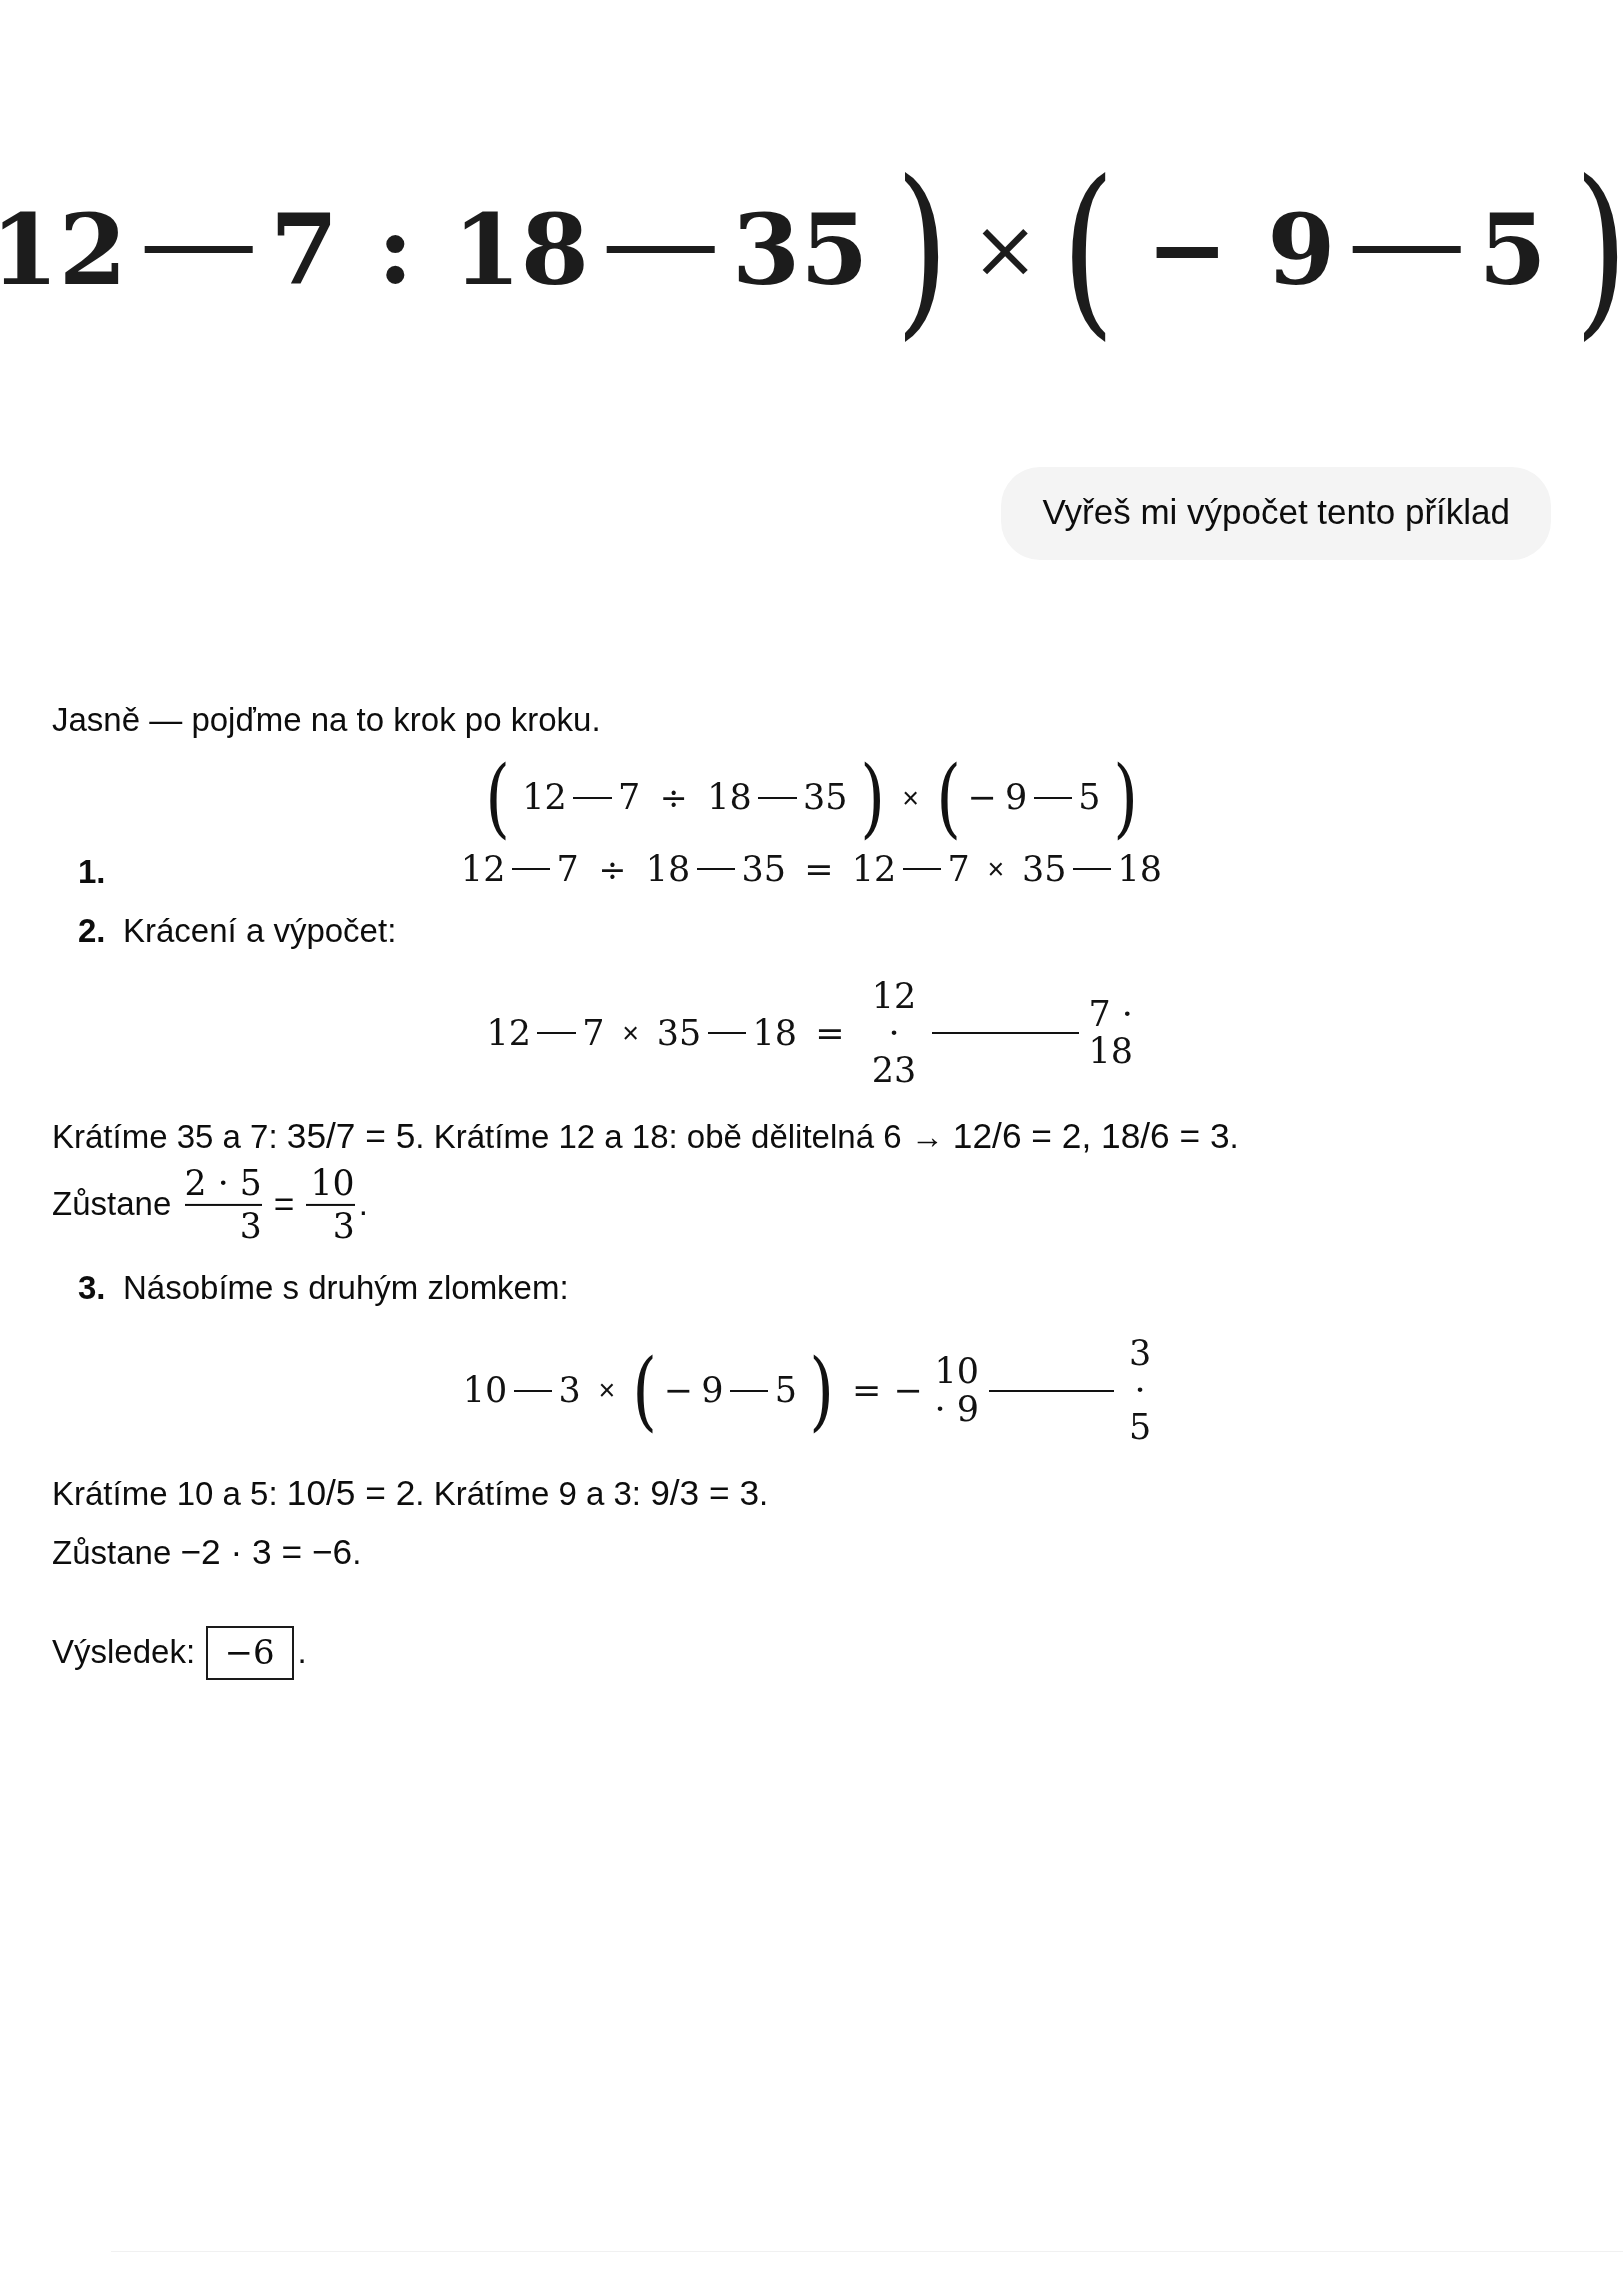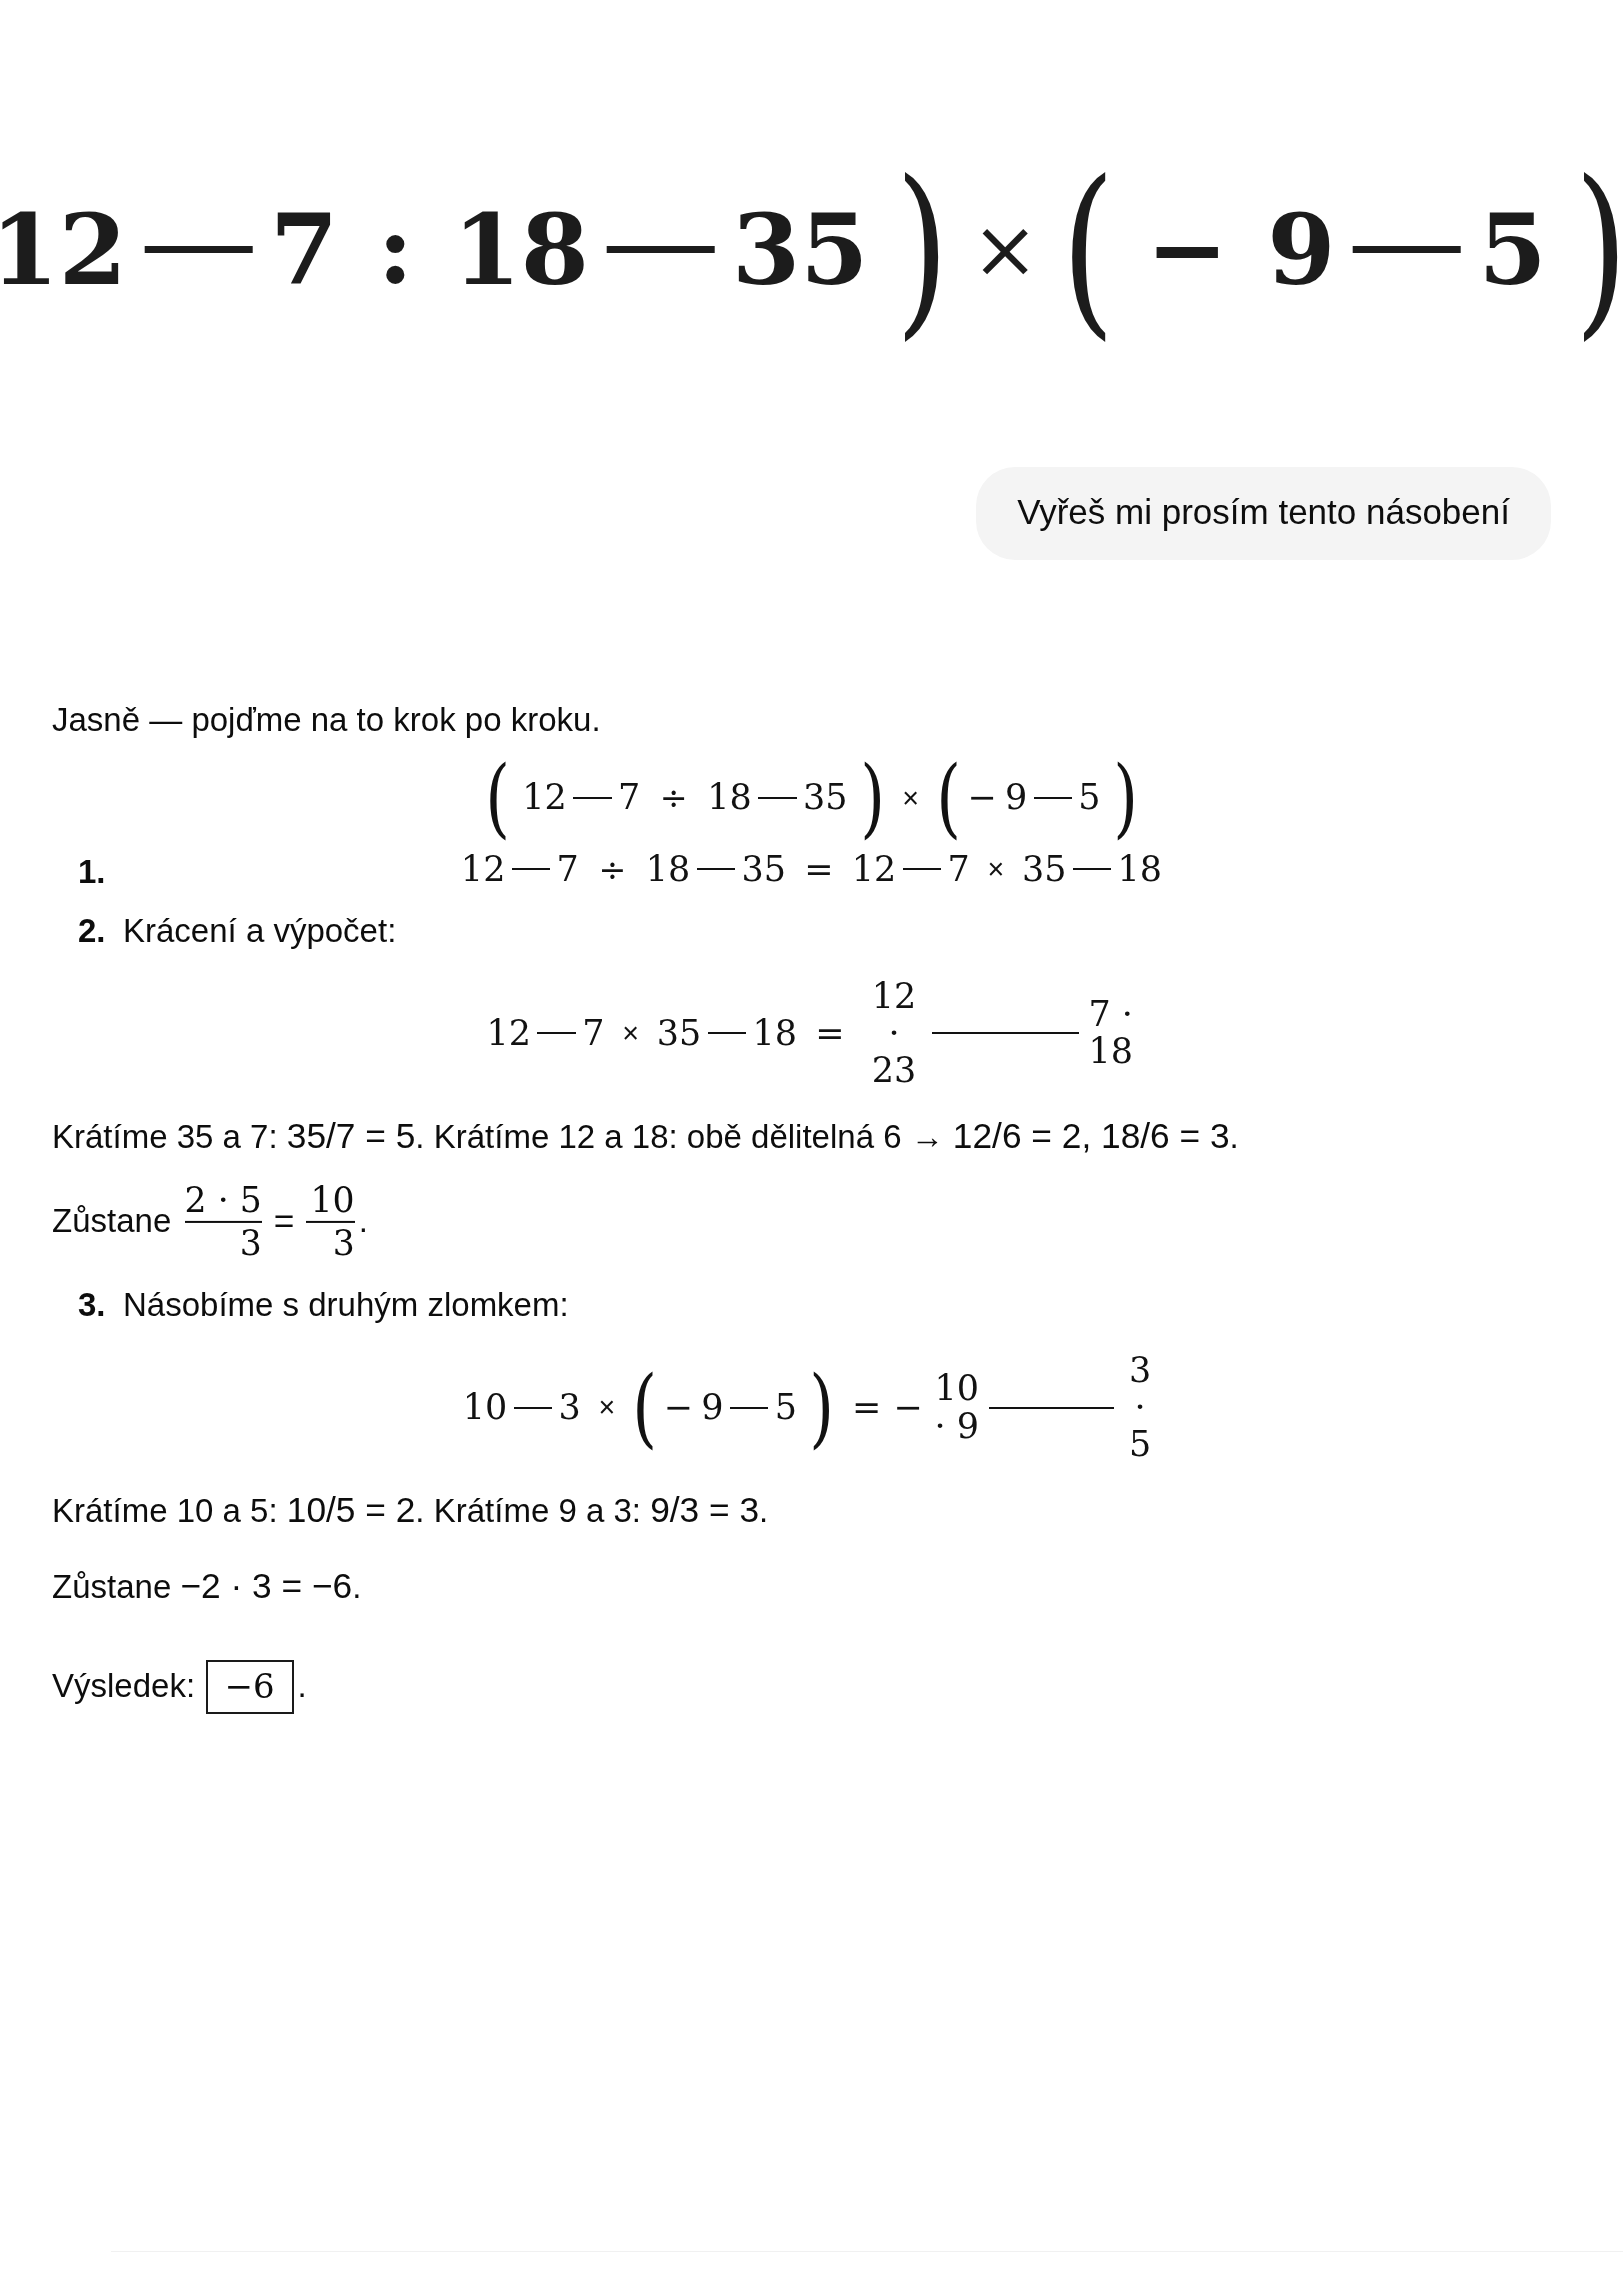--- a/index.html
+++ b/index.html
@@ -172,21 +172,21 @@
     transform: translateY(-0.06em);
   }
   .inline-frac .bar {
     width: 100%;
     min-width: 1.4em;
     border-top: .07em solid currentColor;
     margin: .06em 0;
   }
 
   .textline { margin: 19.7px 0 0 0; }
-  .textline.tight { margin-top: 21px; }
+  .textline.tight { margin-top: 4px; }
 
   .result-line {
     margin: 47px 0 0 0;
     font-size: 33px;
     display: flex;
     align-items: flex-start;
   }
   .boxed {
     display: inline-flex;
     align-items: center;
@@ -236,21 +236,21 @@
           <span class="bar"></span>
           <span class="den">5</span>
         </span>
         <span class="paren">)</span>
         <span class="op">=</span>
       </div>
     </div>
   </div>
 
   <div class="user-row">
-    <div class="user-bubble">Vyřeš mi prosím tento násobení</div>
+    <div class="user-bubble">Vyřeš mi výpočet tento příklad</div>
   </div>
 
   <div class="answer">
 
     <p class="para">Jasně — pojďme na to krok po kroku.</p>
 
     <div class="display-math">
       <span class="row">
         <span class="paren">(</span>
         <span class="mfrac">

